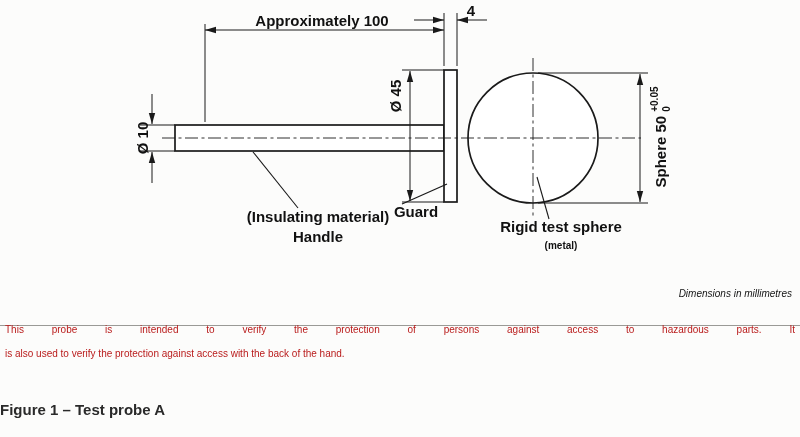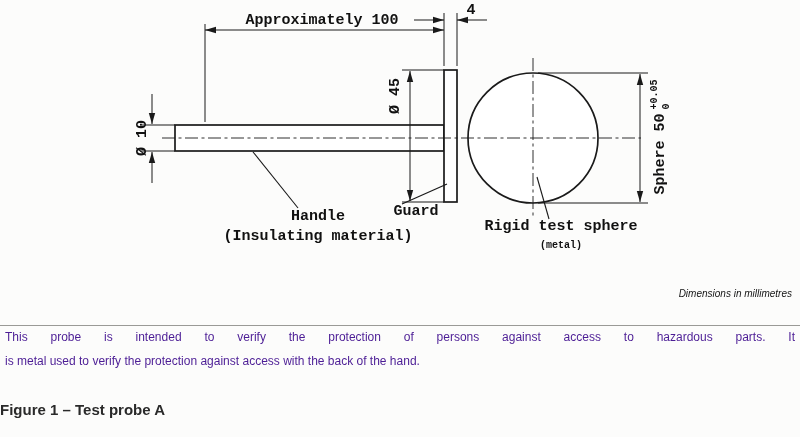--- a/index.html
+++ b/index.html
@@ -4,21 +4,21 @@
 <style>
   html, body { margin:0; padding:0; }
   body {
     width:800px; height:437px;
     background:#fcfcfb;
     font-family:"Liberation Sans", sans-serif;
     color:#111;
     position:relative;
     overflow:hidden;
   }
-  .diagram { position:absolute; left:0; top:0; width:700px; height:310px;font-family:Liberation Mono, monospace; }
+  .diagram { position:absolute; left:0; top:0; width:700px; height:310px; }
   .diagram svg { position:absolute; left:0; top:0; }
 
   .lbl {
     position:absolute;
     font-weight:700;
     font-size:15px;
     white-space:nowrap;
     transform:translate(-50%,-50%);
     color:#111;
     text-align:center;
@@ -35,22 +35,22 @@
 
   .dims-note {
     position:absolute; right:8px; top:288px;
     font-style:italic; font-size:10px; color:#141414;
   }
   .separator {
     position:absolute; left:0; top:325px; width:800px; height:1px;
     background:#9a9a96;
   }
   .body-text {
-    position:absolute; left:5px; top:325px; width:790px;
-    font-size:12px; line-height:24px; color:#4c1d95;
+    position:absolute; left:5px; top:318px; width:790px;
+    font-size:10px; line-height:24px; color:#b91c1c;
   }
   .body-text .l1 { text-align:justify; text-align-last:justify; }
   .body-text .l2 { text-align:left; }
   .caption {
     position:absolute; left:0; top:401px; width:676px;
     font-weight:700; font-size:15px;
     color:#2a2a2a; filter:blur(0.4px);
   }
 </style>
 </head>
@@ -111,33 +111,33 @@
 
   <div class="lbl rot row" style="left:660px; top:137px;">
     <span>Sphere 50</span>
     <span class="tol">
       <span>+0.05</span>
       <span>0</span>
     </span>
   </div>
 
   <div class="lbl" style="left:318px; top:226px;">
+    <div>(Insulating material)</div>
     <div>Handle</div>
-    <div>(Insulating material)</div>
   </div>
 
   <div class="lbl" style="left:400px; top:212px;margin-left:16px;">Guard</div>
 
   <div class="lbl" style="left:561px; top:227px;">Rigid test sphere</div>
   <div class="lbl sub-small" style="left:561px; top:245px;">(metal)</div>
 
 </div>
 
 <div class="dims-note">Dimensions in millimetres</div>
 
 <div class="separator"></div>
 
 <div class="body-text">
   <div class="l1">This probe is intended to verify the protection of persons against access to hazardous parts. It</div>
-  <div class="l2">is metal used to verify the protection against access with the back of the hand.</div>
+  <div class="l2">is also used to verify the protection against access with the back of the hand.</div>
 </div>
 
 <div class="caption">Figure 1 – Test probe A</div>
 
 </body></html>

